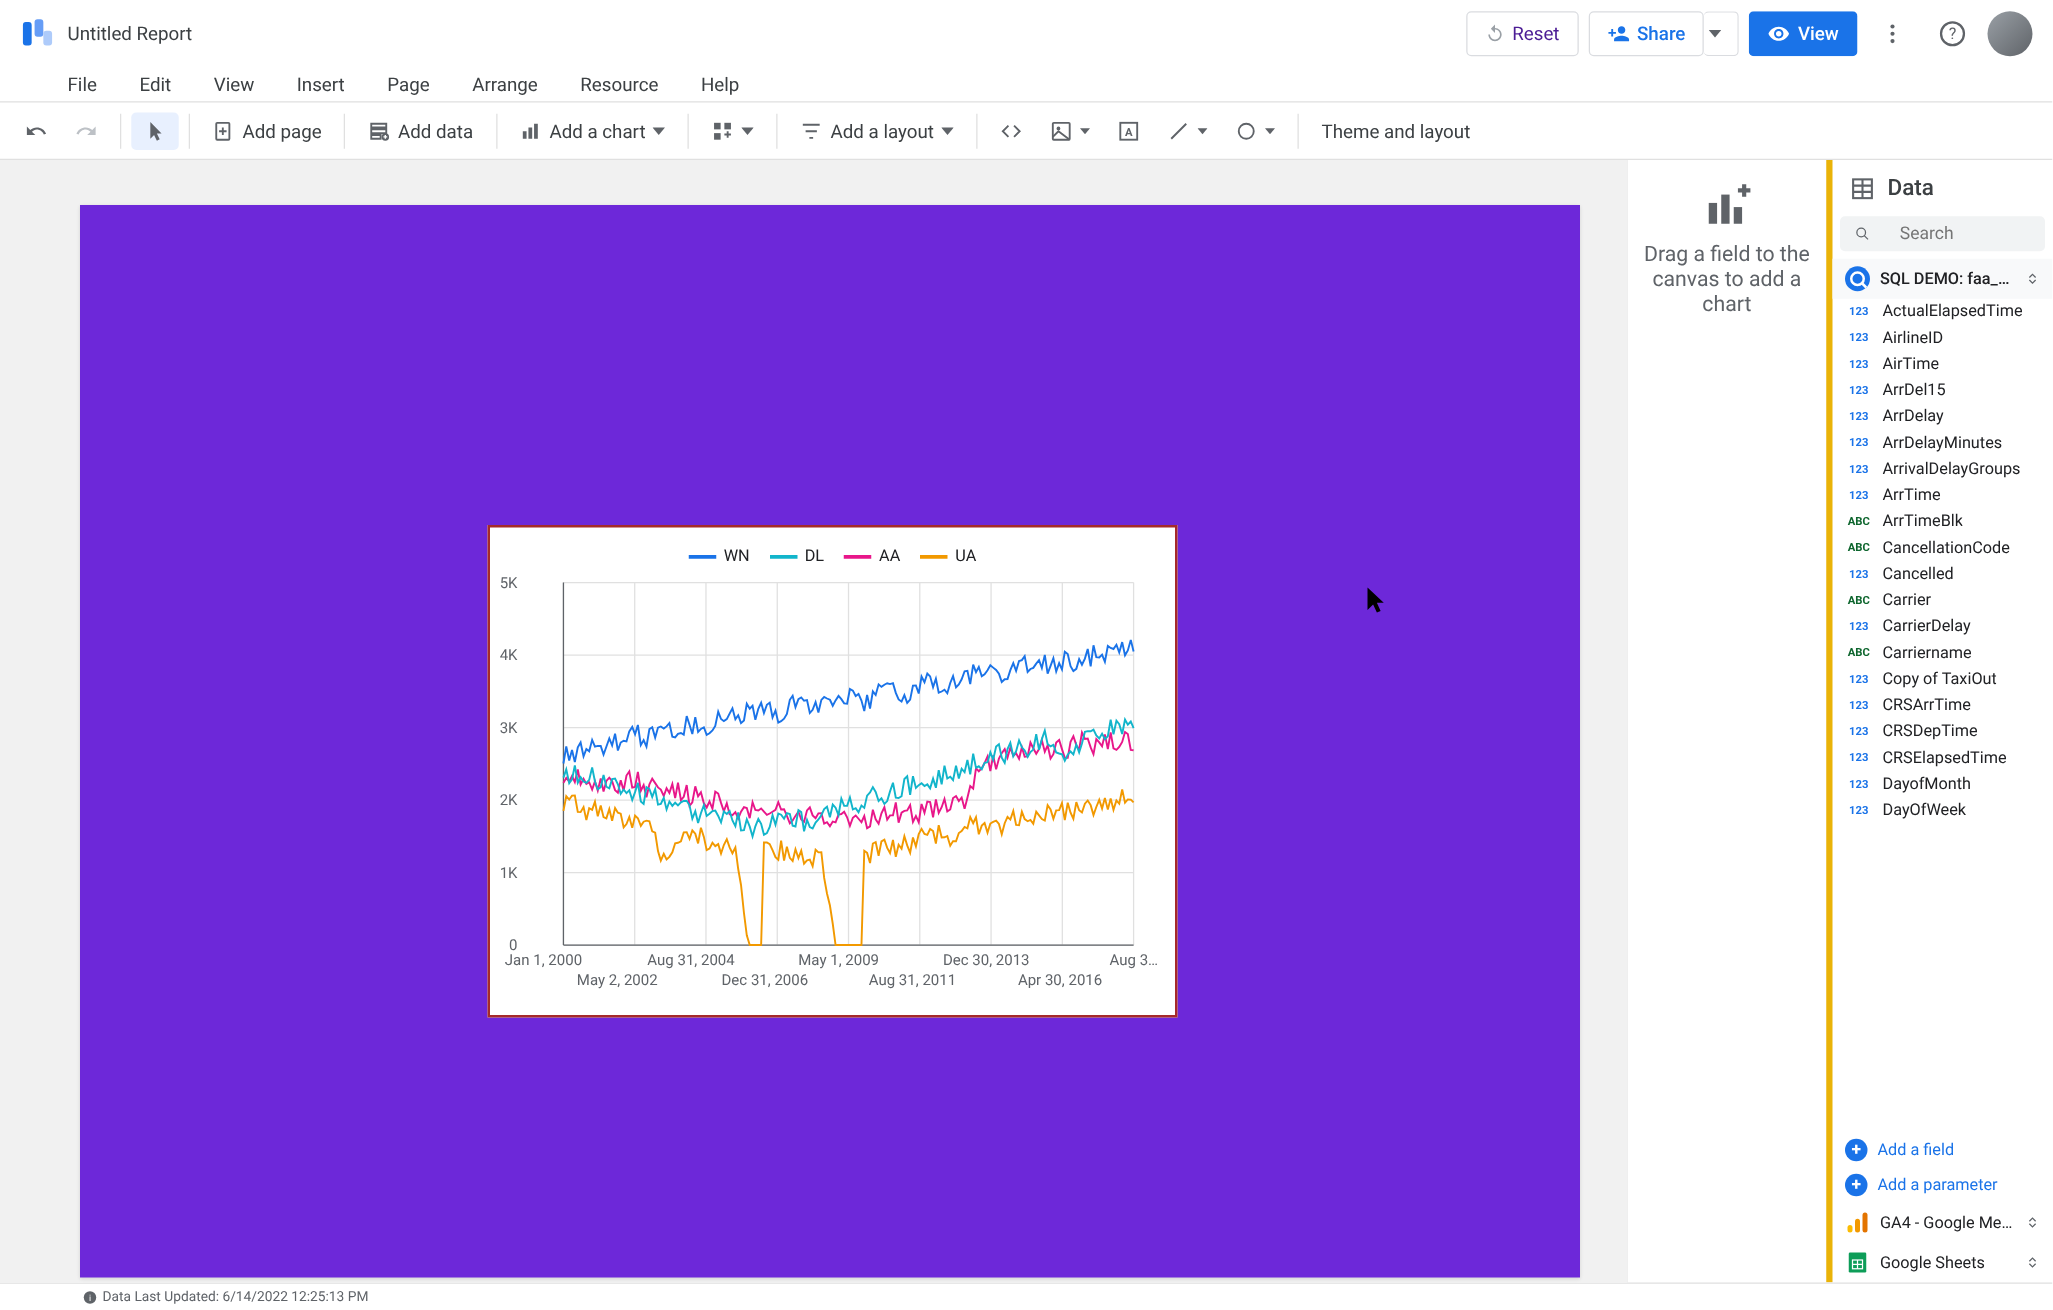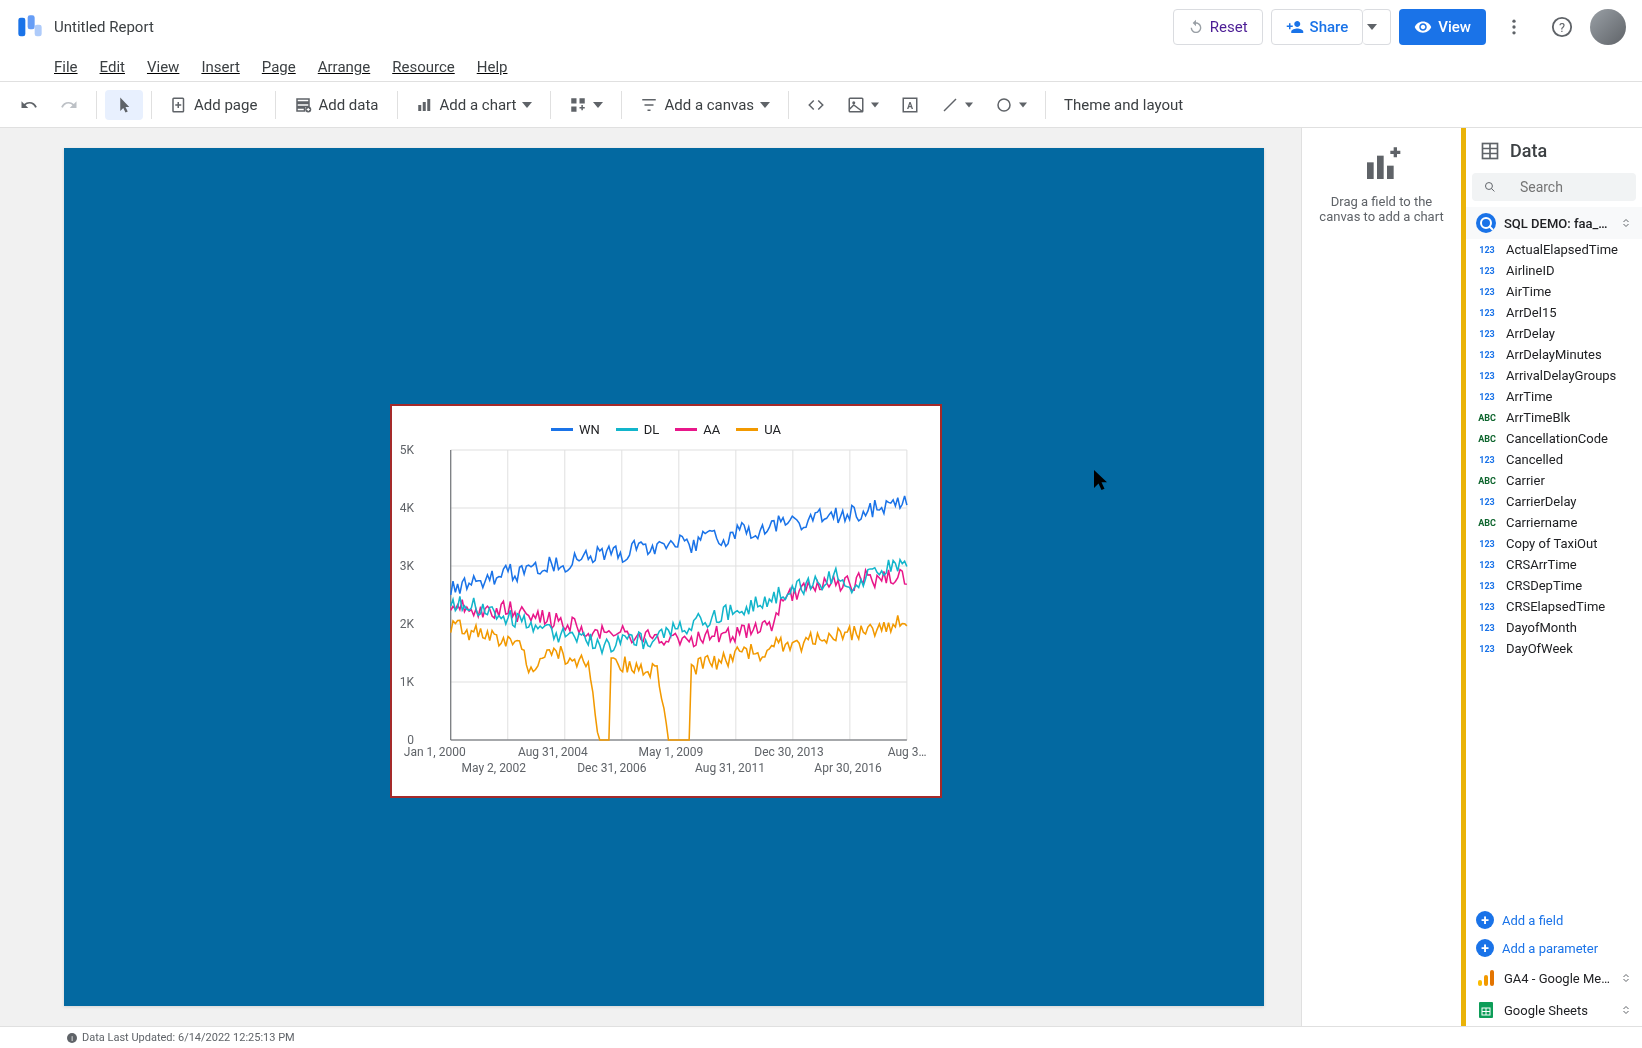--- a/index.html
+++ b/index.html
@@ -8,42 +8,42 @@
 .logo { width: 28px; height: 28px; margin-right: 10px; }
 .title { font-size: 15px; color: #3c4043; font-weight: 400; }
 .header-right { margin-left: auto; display: flex; align-items: center; gap: 8px; }
 .btn { display: inline-flex; align-items: center; gap: 6px; padding: 8px 14px; border-radius: 4px; font-size: 15px; cursor: pointer; border: 1px solid transparent; }
 .btn-reset { color: #4c1d95; border: 1px solid #dadce0; background: #fff; }
 .btn-share { color: #1a73e8; border: 1px solid #dadce0; background: #fff; font-weight: 500; align-items: center; }
 .btn-share-dropdown { width: 28px; padding: 8px 4px; border: 1px solid #dadce0; border-left: none; color: #5f6368; }
 .btn-view { background: #1a73e8; color: #fff; font-weight: 500; }
 .icon-btn { width: 40px; height: 40px; border-radius: 50%; display: flex; align-items: center; justify-content: center; color: #5f6368; cursor: pointer; }
 .avatar { width: 36px; height: 36px; border-radius: 50%; background: linear-gradient(135deg, #9aa0a6, #5f6368); }
-.menubar { display: flex; gap: 2px; padding: 0 44px; height: 28px; border-bottom: 1px solid #e0e0e0; text-decoration: underline; }
+.menubar { display: flex; gap: 14px; padding: 0 44px; height: 28px; align-items: center; border-bottom: 1px solid #e0e0e0; }
 .menu-item { font-size: 15px; color: #3c4043; padding: 4px 10px; cursor: pointer; }
 .toolbar { display: flex; align-items: center; padding: 6px 10px; height: 46px; border-bottom: 1px solid #e0e0e0; gap: 2px; }
 .tool-btn { display: inline-flex; align-items: center; gap: 6px; padding: 6px 10px; font-size: 15px; color: #3c4043; cursor: pointer; border-radius: 4px; }
 .tool-btn.selected { background: #e8f0fe; }
 .divider-v { width: 1px; height: 28px; background: #e0e0e0; margin: 0 6px; }
 .main-area { display: flex; height: calc(100% - 128px - 22px); }
 .canvas-area { flex: 1; background: #f1f1f1; padding: 20px 64px; overflow: auto; position: relative; }
-.canvas-page { background: #0369a1; width: 1200px; height: calc(100% - 0px); margin: 0 auto; box-shadow: 0 1px 3px rgba(0,0,0,0.12); position: relative; }
+.canvas-page { background: #6d28d9; width: 1200px; height: calc(100% - 0px); margin: 16px auto; box-shadow: 0 1px 3px rgba(0,0,0,0.12); position: relative; }
 .chart-container { position: absolute; left: 326px; top: 256px; width: 552px; height: 394px; border: 2px solid #a52a2a; background: #fff; padding: 10px; }
 .chart-legend { display: flex; justify-content: center; gap: 16px; font-size: 13px; color: #202124; margin-bottom: 8px; padding-top: 6px;}
 .legend-item { display: flex; align-items: center; gap: 6px; }
 .legend-swatch { width: 22px; height: 3px; }
 .chart-plot { position: relative; height: 300px; margin: 0 18px; }
 .chart-svg { width: 100%; height: 100%; }
 .x-axis-labels { position: relative; height: 40px; margin: 0 18px; }
 .x-label { position: absolute; font-size: 12px; color: #5f6368; transform: translateX(-50%); white-space: nowrap; }
 .x-label.row2 { top: 16px; }
 .y-label { position: absolute; right: 100%; margin-right: 6px; font-size: 12px; color: #5f6368; transform: translateY(-50%); }
 .sidebar-right { width: 160px; background: #fff; border-left: 1px solid #e0e0e0; display: flex; flex-direction: column; align-items: center; padding-top: 16px; }
 .drag-hint-icon { width: 40px; height: 40px; margin-bottom: 10px; color: #5f6368; }
-.drag-hint-text { font-size: 13px; color: #5f6368; text-align: center; padding: 0 10px; }
+.drag-hint-text { font-size: 17px; color: #5f6368; text-align: center; padding: 0 10px; }
 .data-panel { width: 181px; background: #fff; border-left: 5px solid #eab308; display: flex; flex-direction: column; }
 .data-panel-header { display: flex; align-items: center; gap: 10px; padding: 12px 14px; font-size: 18px; color: #3c4043; font-weight: 500;}
 .search-box { display: flex; align-items: center; gap: 8px; padding: 6px 12px; margin: 0 6px 6px 6px; background: #f1f3f4; border-radius: 4px; }
 .search-box input { border: none; background: transparent; outline: none; font-size: 14px; color: #5f6368; width: 100%; margin-left: 16px; }
 .datasource-row { display: flex; align-items: center; gap: 8px; padding: 6px 10px; font-size: 13px; color: #202124; cursor: pointer; }
 .datasource-row.bq { background: #f8f9fa; font-weight: 500; }
 .ds-icon { width: 20px; height: 20px; border-radius: 50%; flex-shrink: 0;}
 .ds-name { flex: 1; white-space: nowrap; overflow: hidden; text-overflow: ellipsis; }
 .field-list { flex: 1; overflow-y: auto; }
 .field-row { display: flex; align-items: center; gap: 8px; padding: 3px 10px; font-size: 13px; color: #202124; cursor: grab; }
@@ -179,21 +179,21 @@
       </svg>
     <svg width="10" height="10" viewBox="0 0 10 6">
         <path d="M0 0l5 6 5-6z" fill="#5f6368"></path>
       </svg>
   </div>
   <div class="divider-v"></div>
   <div class="tool-btn">
     <svg width="18" height="18" viewBox="0 0 24 24">
         <path d="M3 5h18M6 12h12M10 19h4" stroke="#5f6368" stroke-width="2"></path>
       </svg>
-    <span>Add a canvas</span>
+    <span>Add a layout</span>
     <svg width="10" height="10" viewBox="0 0 10 6">
         <path d="M0 0l5 6 5-6z" fill="#5f6368"></path>
       </svg>
   </div>
   <div class="divider-v"></div>
   <div class="tool-btn">
       <svg width="18" height="18" viewBox="0 0 24 24">
         <path d="M9 6l-6 6 6 6M15 6l6 6-6 6" fill="none" stroke="#5f6368" stroke-width="2"></path>
       </svg>
     </div>

